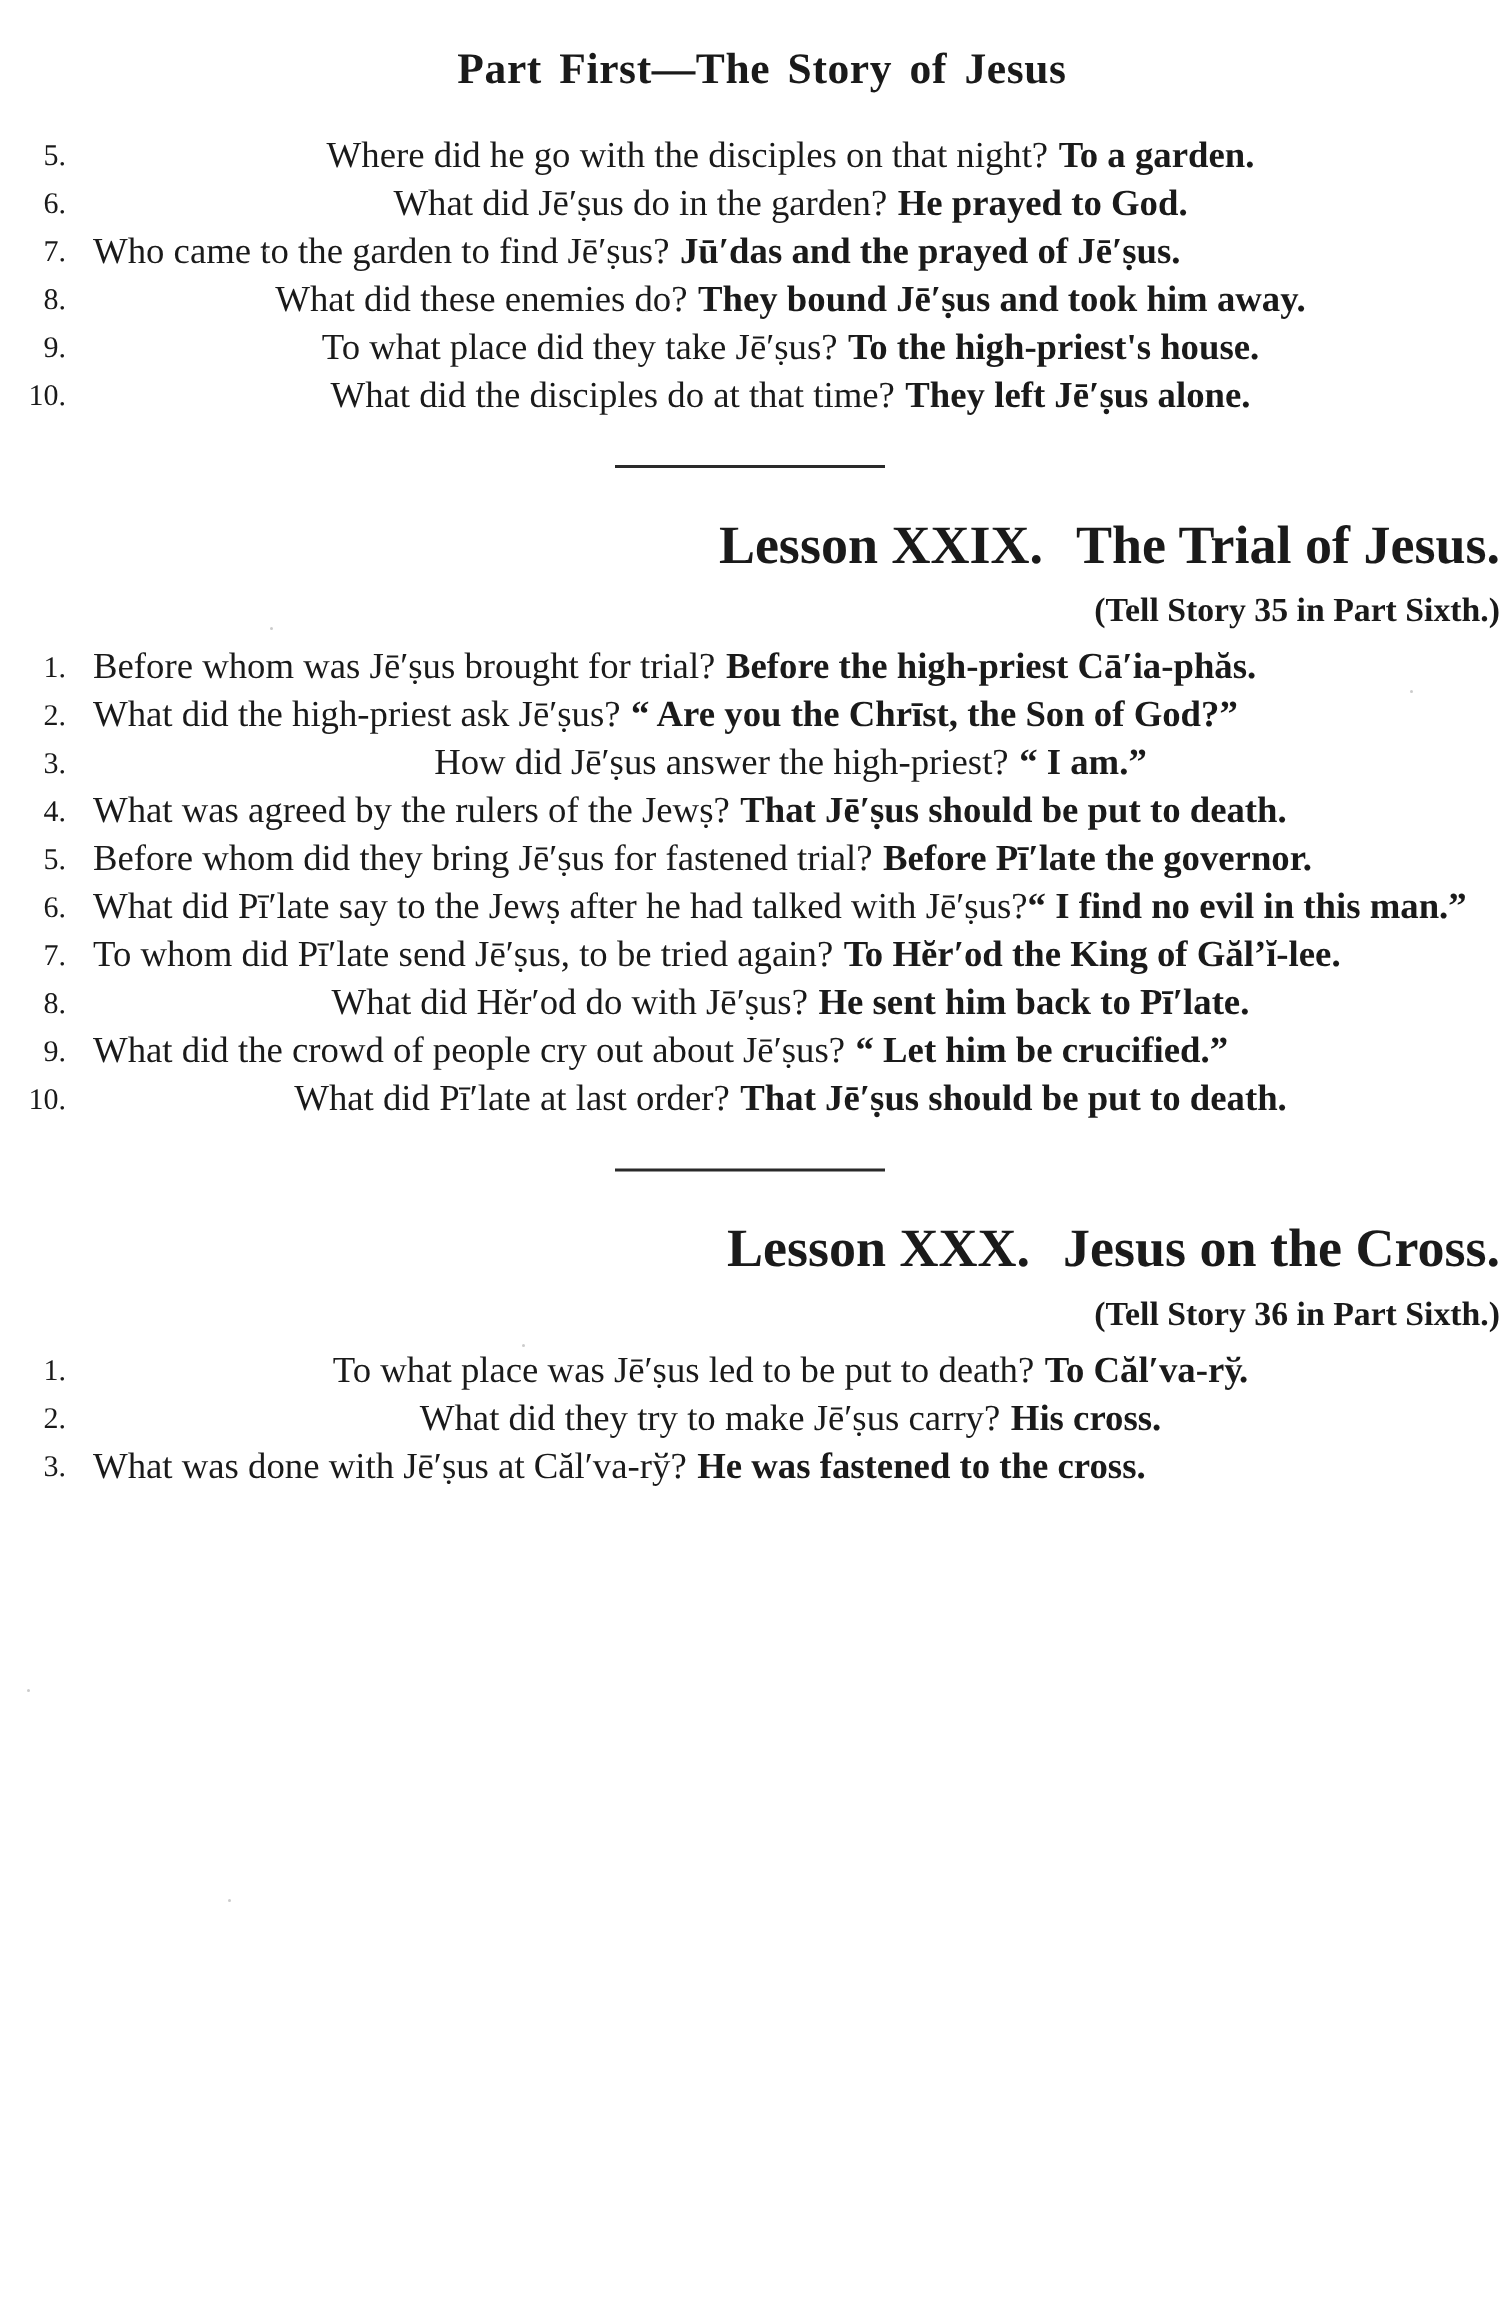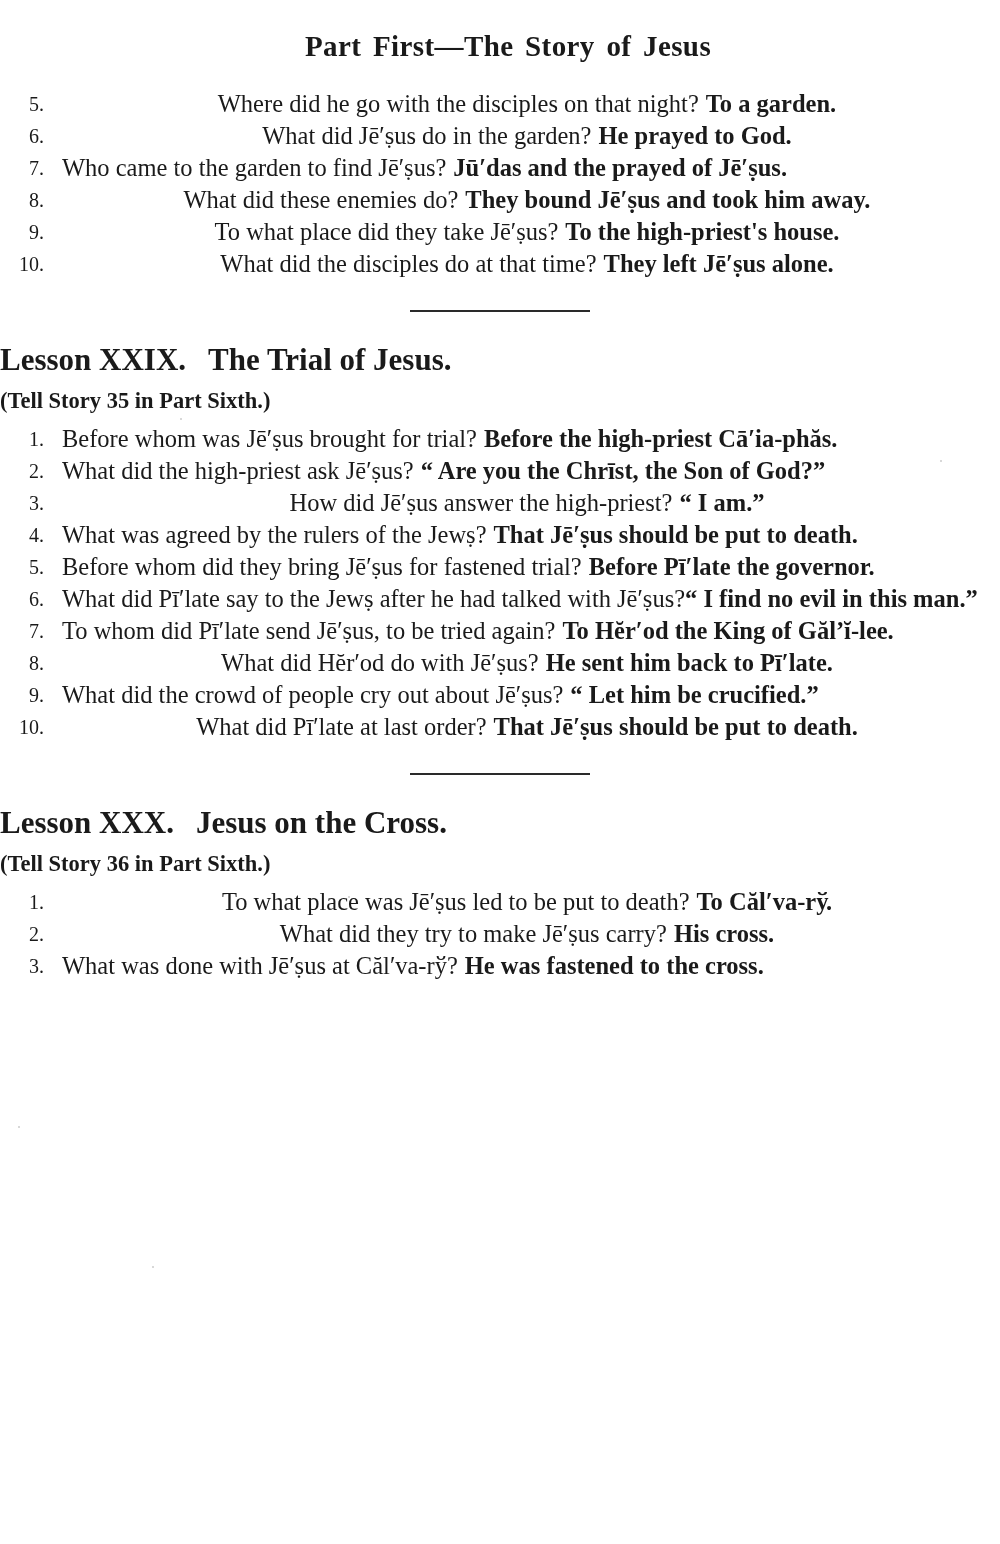--- a/index.html
+++ b/index.html
@@ -73,31 +73,31 @@
   .a.tight {
     margin-left: 0;
   }
   .rule {
     width: 180px;
     height: 0;
     border-top: 2px solid #2a2a2a;
     margin: 30px auto 30px auto;
   }
   .lesson-title {
-    text-align: left;
-    font-size: 31px;
+    text-align: right;
+    font-size: 36px;
     font-weight: bold;
     margin: 0 0 10px 0;
   }
   .lesson-title .sp {
     display: inline-block;
     width: 22px;
   }
   .lesson-sub {
-    text-align: left;
+    text-align: right;
     font-size: 22.5px;
     font-weight: bold;
     margin: 0 0 10px 0;
   }
   .block1 { margin-top: 26px; }
   .sect { margin-top: 4px; }
   .speck {
     position: absolute;
     background: #b9b9b9;
     border-radius: 50%;

